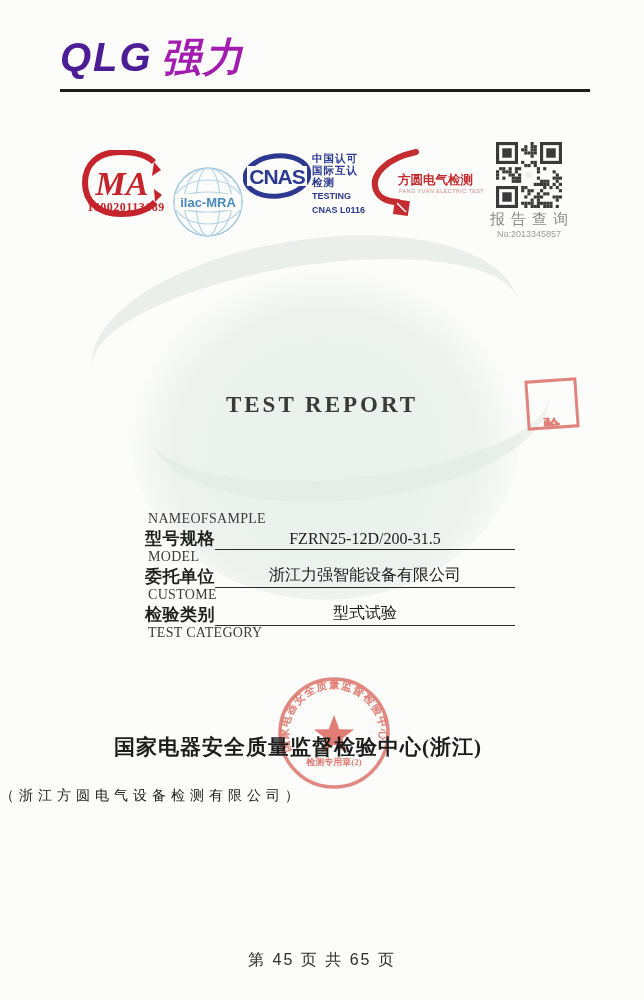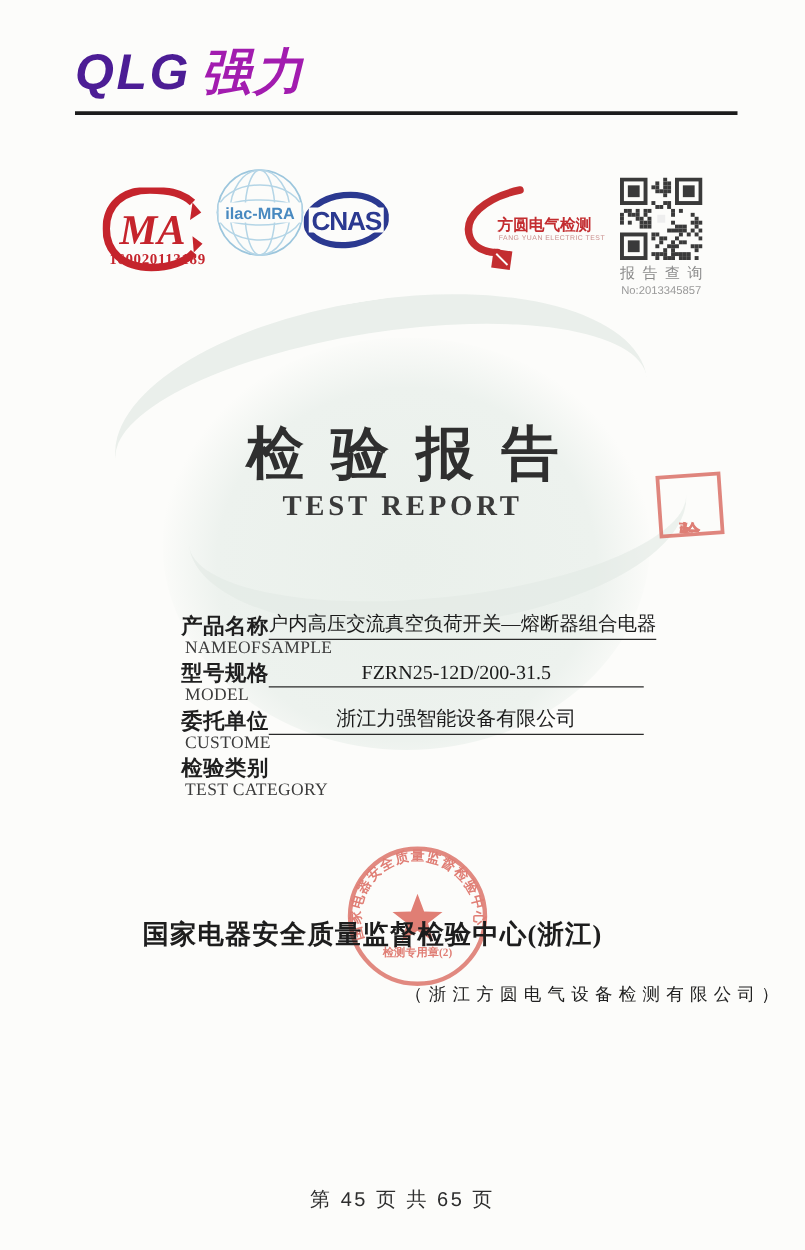--- a/index.html
+++ b/index.html
@@ -21,34 +21,34 @@
     font-style:italic; font-weight:bold; font-size:40px; letter-spacing:2px; white-space:nowrap; }
   #brand .qlg { color:#4c1d95; }
   #brand .qiangli { color:#a21caf; margin-left:8px; }
   #top-rule { position:absolute; left:60px; top:89px; width:530px; height:3px; background:#1c1c1c; }
 
   
   .mark { position:absolute; }
   #cma { left:82px; top:150px; width:82px; height:70px; }
   #cma-number { position:absolute; left:78px; top:200px; width:96px; text-align:center;
     color:#c5242c; font-family:Liberation Serif, serif; font-weight:bold; font-size:12px; letter-spacing:.5px; }
-  #ilac { left:172px; top:134px; width:72px; height:72px; }
+  #ilac { left:172px; top:166px; width:72px; height:72px; }
   #cnas { left:243px; top:150px; width:68px; height:52px; }
   #cnas-text { position:absolute; left:312px; top:152px; color:#2b3990; width:70px;
     font-family:"Liberation Sans",sans-serif; line-height:12px; }
   #cnas-text .zh { font-size:10.5px; font-weight:bold; letter-spacing:1px; }
   #cnas-text .en { font-size:9px; font-weight:bold; margin-top:2px; }
   #fy { left:368px; top:148px; width:60px; height:72px; }
   #fy-label { position:absolute; left:398px; top:172px; color:#c32d30; font-weight:bold;
     font-size:12.5px; font-family:"Liberation Sans",sans-serif; white-space:nowrap; }
   #fy-sub { position:absolute; left:399px; top:188px; color:#c98f8d; font-size:5.5px;
     font-family:"Liberation Sans",sans-serif; letter-spacing:.4px; white-space:nowrap; }
   #qr-block { position:absolute; left:484px; top:142px; width:90px; text-align:center; }
   #qr-block svg { display:block; margin:0 auto; }
-  #qr-caption { color:#8a8a8a; font-size:12px; letter-spacing:6px; margin-top:2px;
+  #qr-caption { color:#8a8a8a; font-size:15px; letter-spacing:6px; margin-top:2px;
     font-family:Liberation Sans, sans-serif; padding-left:6px; }
   #qr-number { color:#9a9a9a; font-size:9px; font-family:"Liberation Sans",sans-serif; }
 
   
   #title-zh { position:absolute; left:0; top:332px; width:644px; text-align:center;
     font-size:46px; font-weight:bold; color:#2f2f2f; letter-spacing:22px; text-indent:22px; }
   #title-en { position:absolute; left:0; top:392px; width:644px; text-align:center;
     font-size:23px; font-weight:bold; color:#3a3a3a; letter-spacing:3px; }
 
   
@@ -69,21 +69,21 @@
   #row2 { top:527px; } #sub2 { top:549px; }
   #row3 { top:565px; } #sub3 { top:587px; }
   #row4 { top:603px; } #sub4 { top:625px; }
   #row1 .fvalue { letter-spacing:0; font-size:15.5px; }
 
   
   #org-zh { position:absolute; left:0; top:733px; width:596px; text-align:center;
     font-size:21px; font-weight:bold; color:#1d1d1d; letter-spacing:1px; }
   #org-en { position:absolute; left:0; top:764px; width:644px; text-align:center;
     font-size:9.5px; font-weight:bold; color:#2b2b2b; letter-spacing:.4px; }
-  #org-sub { position:absolute; left:0; top:787px; width:628px; text-align:right;
+  #org-sub { position:absolute; left:0; top:787px; width:628px; text-align:left;
     font-size:14px; color:#222; letter-spacing:5px; }
 
   
   #stamp-big { position:absolute; left:276px; top:675px; width:116px; height:116px;
     opacity:.8; mix-blend-mode:multiply; }
 
   
   #page-num { position:absolute; left:0; top:950px; width:644px; text-align:center;
     font-size:16px; color:#2e2e2e; letter-spacing:2px; font-family:"Liberation Sans",sans-serif; }
 </style>
@@ -122,20 +122,27 @@
       <text x="36" y="41" text-anchor="middle" font-family="Liberation Sans,sans-serif" font-size="13" font-weight="bold" fill="#4889c0">ilac-MRA</text>
     </svg>
   </div>
 
   <div class="mark" id="cnas">
     <svg width="68" height="52" viewBox="0 0 68 52">
       <ellipse cx="34" cy="26" rx="32" ry="20" fill="none" stroke="#2b3990" stroke-width="5" transform="rotate(-6 34 26)"></ellipse>
       <rect x="4" y="16" width="60" height="20" fill="#fcfcfa"></rect>
       <text x="34" y="34" text-anchor="middle" font-family="Liberation Sans,sans-serif" font-size="21" font-weight="bold" fill="#2b3990" letter-spacing="-1">CNAS</text>
     </svg>
+  </div>
+  <div id="cnas-text">
+    <div class="zh">中国认可</div>
+    <div class="zh">国际互认</div>
+    <div class="zh">检测</div>
+    <div class="en">TESTING</div>
+    <div class="en">CNAS L0116</div>
   </div>
 
   <div class="mark" id="fy">
     <svg width="60" height="72" viewBox="0 0 60 72">
       <path d="M48,4 C20,10 2,26 8,42 C11,50 20,54 30,54" fill="none" stroke="#c32d30" stroke-width="6" stroke-linecap="round"></path>
       <rect x="26" y="52" width="15" height="15" fill="#c32d30" transform="rotate(8 33 59)"></rect>
       <line x1="29" y1="55" x2="38" y2="64" stroke="#fcfcfa" stroke-width="1.5"></line>
     </svg>
   </div>
   <div id="fy-label">方圆电气检测</div>
@@ -256,47 +263,43 @@
           <rect x="3.142857142857143" y="47.14285714285714" width="15.714285714285714" height="15.714285714285714" fill="#fcfcfa"></rect>
           <rect x="6.285714285714286" y="50.285714285714285" width="9.428571428571429" height="9.428571428571429" fill="#3a3a3a"></rect>
           <rect x="26.714285714285715" y="26.714285714285715" width="12.571428571428571" height="12.571428571428571" fill="#fcfcfa"></rect>
           <rect x="29.857142857142858" y="29.857142857142858" width="6.285714285714286" height="6.285714285714286" fill="#eeeeee"></rect>
         </svg>
       </div>
     <div id="qr-caption">报告查询</div>
     <div id="qr-number">No:2013345857</div>
   </div>
 
-  <div id="title-zh">检验报告</div>
   <div id="title-en">TEST REPORT</div>
 
   <div id="stamp-small">
     <span>检验</span>
   </div>
 
-  <div class="frow" id="row1">
-    <span class="flabel">产品名称</span>
-    <span class="fvalue">户内高压交流真空负荷开关—熔断器组合电器</span>
-  </div>
   <div class="fsub" id="sub1">NAMEOFSAMPLE</div>
 
   <div class="frow" id="row2">
     <span class="flabel">型号规格</span>
     <span class="fvalue">FZRN25-12D/200-31.5</span>
   </div>
   <div class="fsub" id="sub2">MODEL</div>
 
   <div class="frow" id="row3">
     <span class="flabel">委托单位</span>
     <span class="fvalue">浙江力强智能设备有限公司</span>
   </div>
   <div class="fsub" id="sub3">CUSTOME</div>
 
   <div class="frow" id="row4">
     <span class="flabel">检验类别</span>
+    <span class="fvalue">型式试验</span>
   </div>
   <div class="fsub" id="sub4">TEST CATEGORY</div>
 
   <div id="stamp-big">
     <svg width="116" height="116" viewBox="0 0 116 116">
       <defs>
         <path id="ringPath" d="M 16,78 A 46,46 0 1 1 100,78"></path>
       </defs>
       <circle cx="58" cy="58" r="54" fill="none" stroke="#dd6e64" stroke-width="3.5"></circle>
       <polygon points="58,40 63.3,54.2 78,54.6 66.4,63.6 70.6,78 58,69.6 45.4,78 49.6,63.6 38,54.6 52.7,54.2" fill="#dc5f54"></polygon>

